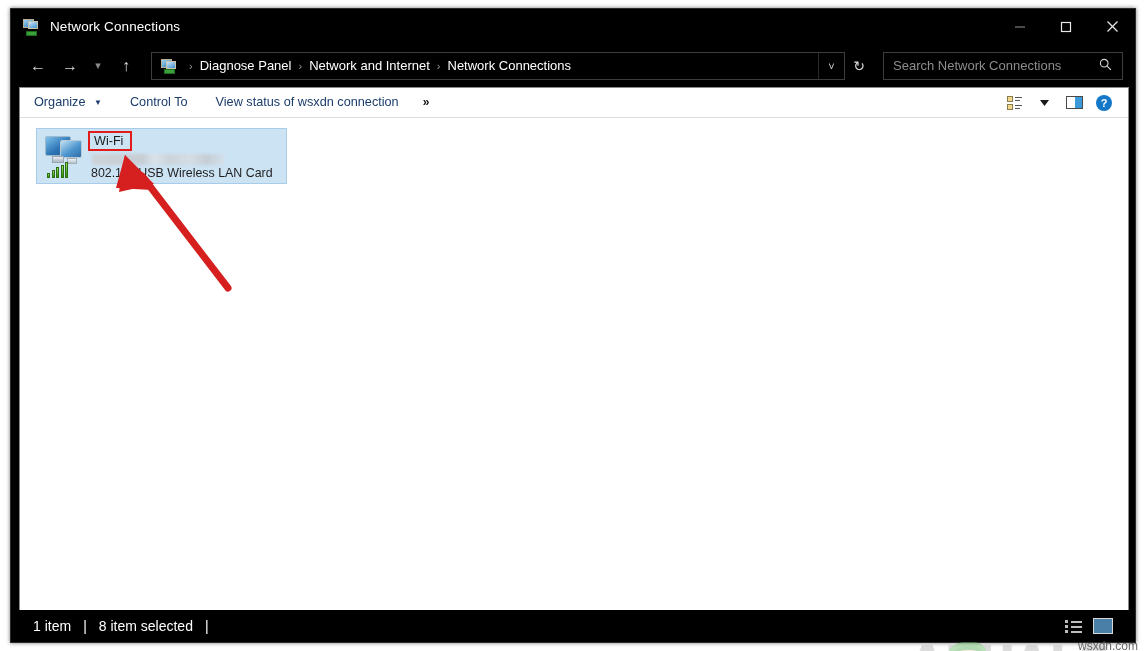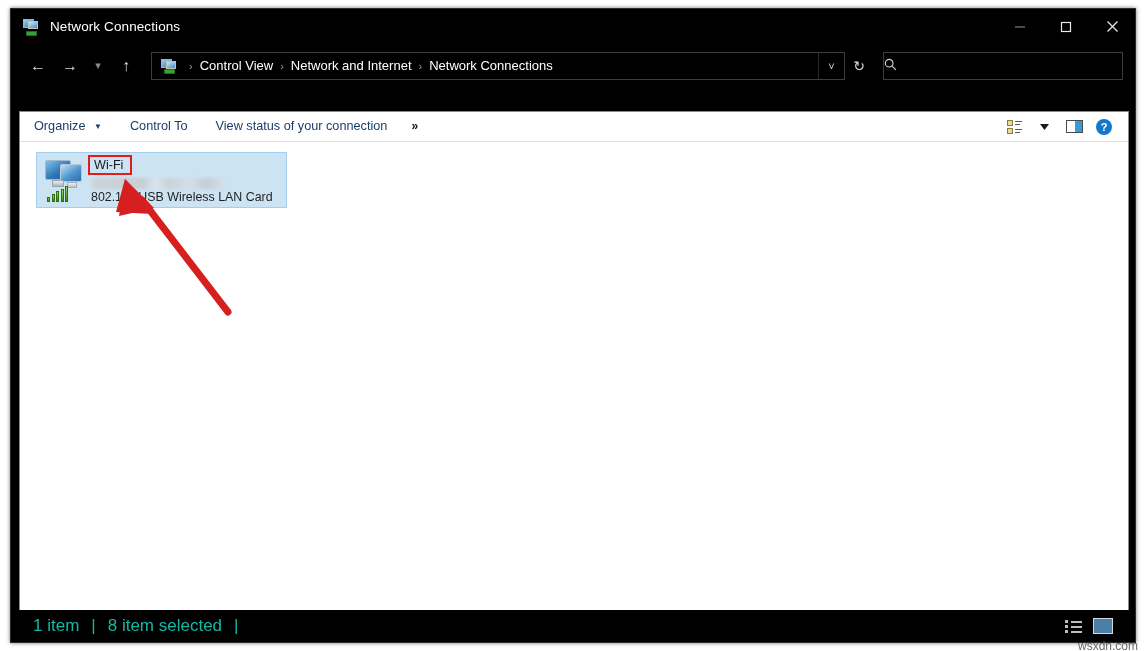--- a/index.html
+++ b/index.html
@@ -120,21 +120,20 @@
     white-space: nowrap; overflow: hidden;
   }
   .searchbox .magn { color: #d4d4d4; font-size: 13px; padding-right: 10px; }
 
   
   .content {
     position: absolute; left: 8px; top: 78px;
     width: 1110px; height: 525px;
     background: #ffffff;
     border: 1px solid #8a8a8a;
-    margin-top: 24px;
   }
   .cmdbar {
     position: relative;
     height: 30px;
     border-bottom: 1px solid #dedede;
     display: flex; align-items: center;
     background: #ffffff;
   }
   .cmd {
     color: #1b3d6b; font-size: 12.7px; padding: 0 14px;
@@ -265,21 +264,21 @@
   .wm-face { position: absolute; left: 30px; top: -2px; width: 56px; height: 62px; }
 
   
   .statusbar {
     position: absolute; left: 0; bottom: 0;
     width: 100%; height: 32px;
     background: #000000;
     display: flex; align-items: center;
   }
   .status-items { display: flex; align-items: center; padding-left: 22px; }
-  .status-items span { color: #14b8a6; font-size: 17px; }
+  .status-items span { color: #ffffff; font-size: 14px; }
   .status-sep { color: #8f8f8f; margin: 0 12px; }
   .status-spacer { flex: 1; }
   .status-icons { display: flex; align-items: center; gap: 8px; padding-right: 22px; }
   .st-ic { width: 20px; height: 16px; position: relative; }
   .st-list .d { position: absolute; left: 0; width: 3px; height: 3px; background: #bdbdbd; }
   .st-list .l { position: absolute; left: 6px; height: 2px; background: #bdbdbd; }
   .st-tile {
     width: 20px; height: 16px; border: 1.5px solid #d8d8d8;
     background: #6f93ae;
   }
@@ -338,50 +337,51 @@
 
       <div class="crumbbar">
         <div class="crumb-icon">
           <div class="neticon">
             <div class="m1"></div>
               <div class="m2"></div>
               <div class="base"></div>
           </div>
         </div>
         <span class="crumb-sep">›</span>
-        <span class="crumb">Control View</span>
+        <span class="crumb">Diagnose Panel</span>
         <span class="crumb-sep">›</span>
         <span class="crumb">Network and Internet</span>
         <span class="crumb-sep">›</span>
         <span class="crumb">Network Connections</span>
         <span class="crumb-spacer"></span>
         <span class="crumb-drop">˅</span>
       </div>
 
       <div class="refresh">↻</div>
 
       <div class="searchbox">
+        <div class="ph">Search Network Connections</div>
         <div class="magn">
           <svg width="13" height="13" viewBox="0 0 14 14">
               <circle cx="5.6" cy="5.6" r="4.1" fill="none" stroke="#d4d4d4" stroke-width="1.2"></circle>
               <line x1="8.8" y1="8.8" x2="12.8" y2="12.8" stroke="#d4d4d4" stroke-width="1.3"></line>
             </svg>
         </div>
       </div>
     </div>
 
     <div class="content">
 
       <div class="cmdbar">
         <div class="cmd">
           <span>Organize</span>
           <span class="caret">▼</span>
         </div>
         <div class="cmd">Control To</div>
-        <div class="cmd">View status of your connection</div>
+        <div class="cmd">View status of wsxdn connection</div>
         <div class="cmd chev">»</div>
 
         <div class="cmd-spacer"></div>
 
         <div class="cmd-icons">
           <div class="ci">
             <div class="viewicon">
               <div class="sq"></div>
               <div class="sq sq2"></div>
               <div class="ln" style="top:1px;width:7px"></div>

